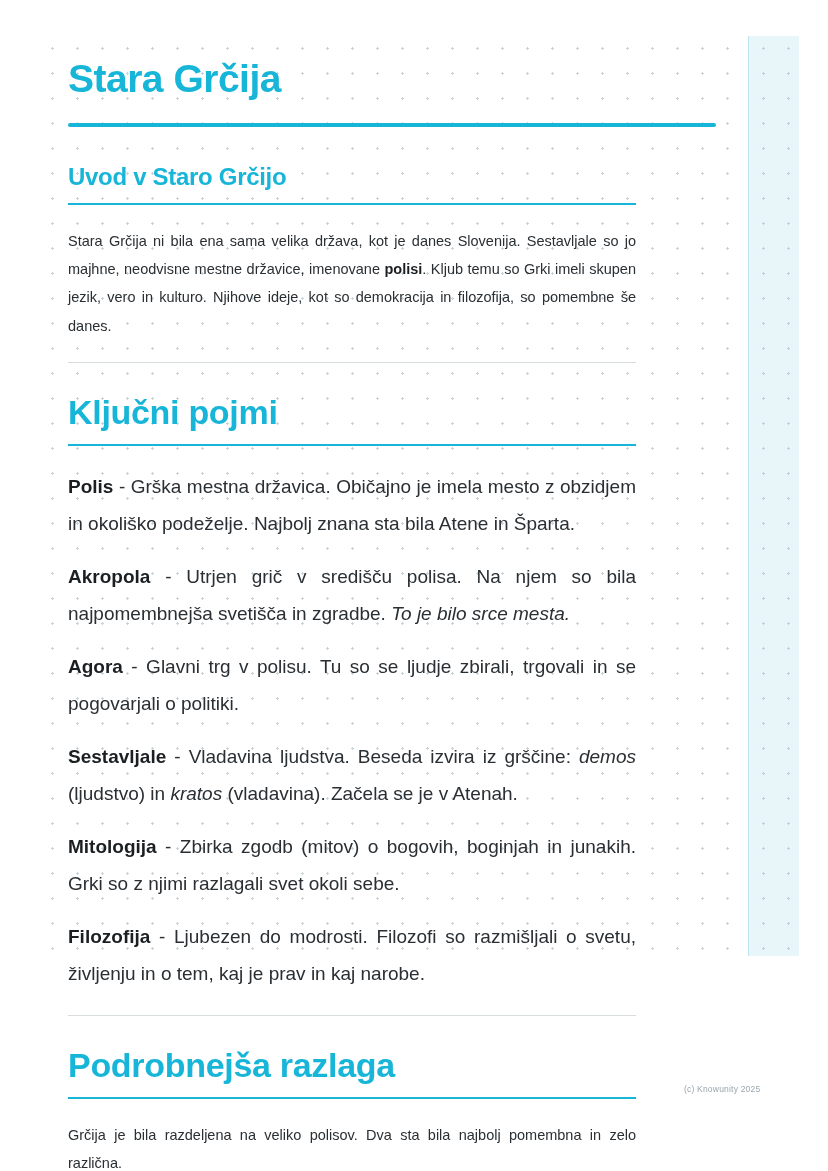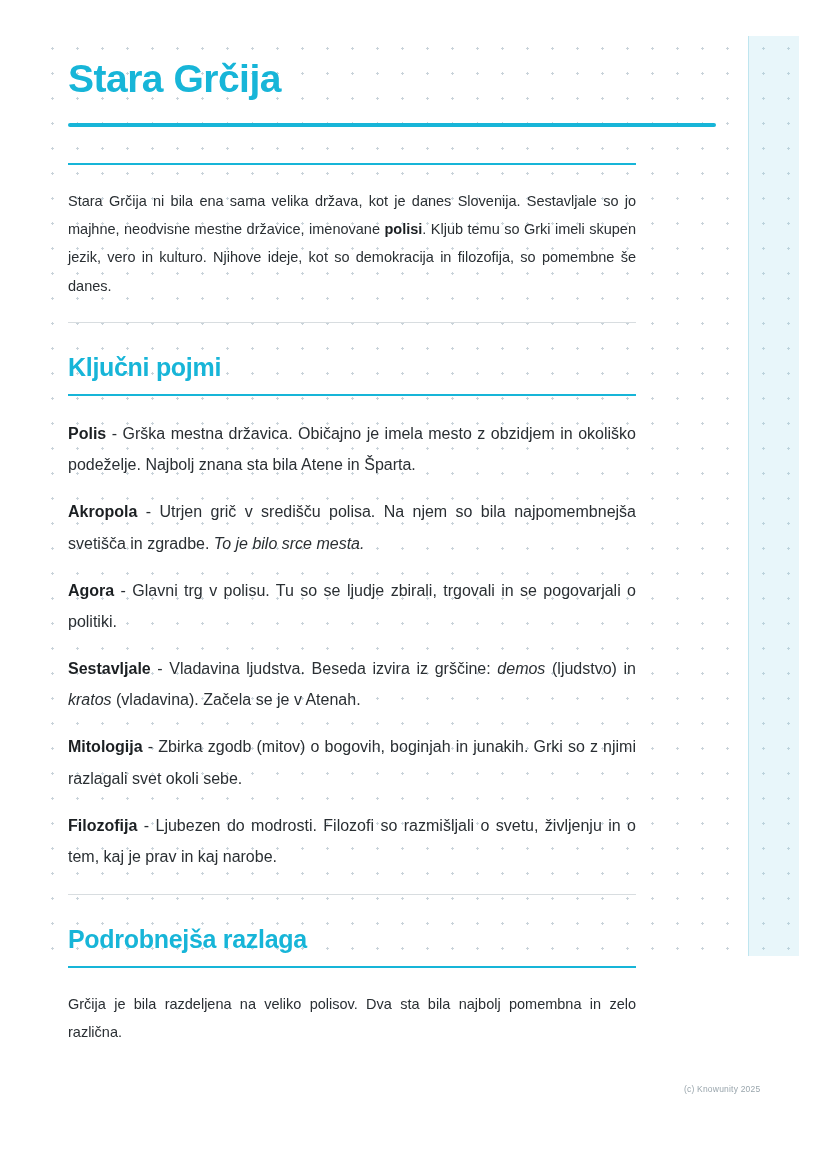--- a/index.html
+++ b/index.html
@@ -83,21 +83,21 @@
     letter-spacing: -0.3px;
     margin: 0 0 12px 0;
   }
   .section-rule {
     height: 2px;
     background: #17b5d8;
     width: 568px;
     margin: 0 0 22px 0;
   }
   h2.big-section-title {
-    font-size: 25px;
+    font-size: 34px;
     color: #17b5d8;
     font-weight: 800;
     letter-spacing: -0.3px;
     margin: 0 0 12px 0;
   }
   h3.sub-title {
     font-size: 19px;
     color: #17b5d8;
     font-weight: 800;
     letter-spacing: -0.2px;
@@ -105,21 +105,21 @@
   }
 
   p.body-text {
     font-size: 14.5px;
     line-height: 1.95;
     color: #2a2f33;
     text-align: justify;
     margin: 0 0 18px 0;
   }
   p.term-text {
-    font-size: 16px;
+    font-size: 19px;
     line-height: 1.95;
     color: #2a2f33;
     text-align: justify;
     margin: 1px 0 16px 0;
   }
   .term {
     font-weight: 700;
     color: #1b1f22;
   }
   .bold-inline {
@@ -154,20 +154,21 @@
 
   <div class="side-strip">
     <div class="side-strip-dots"></div>
   </div>
 
   <div class="content">
 
     <h1 class="doc-title">Stara Grčija</h1>
     <div class="title-rule"></div>
 
+    <h2 class="section-title">Uvod v Staro Grčijo</h2>
     <div class="section-rule"></div>
     <p class="body-text"><span>Stara Grčija ni bila ena sama velika država, kot je danes Slovenija. Sestavljale so jo majhne, neodvisne mestne državice, imenovane </span><span class="bold-inline">polisi</span><span>. Kljub temu so Grki imeli skupen jezik, vero in kulturo. Njihove ideje, kot so demokracija in filozofija, so pomembne še danes.</span></p>
 
     <div class="divider"></div>
 
     <h2 class="big-section-title">Ključni pojmi</h2>
     <div class="section-rule"></div>
 
     <p class="term-text"><span class="term">Polis</span><span> - Grška mestna državica. Običajno je imela mesto z obzidjem in okoliško podeželje. Najbolj znana sta bila Atene in Šparta.</span></p>
 

